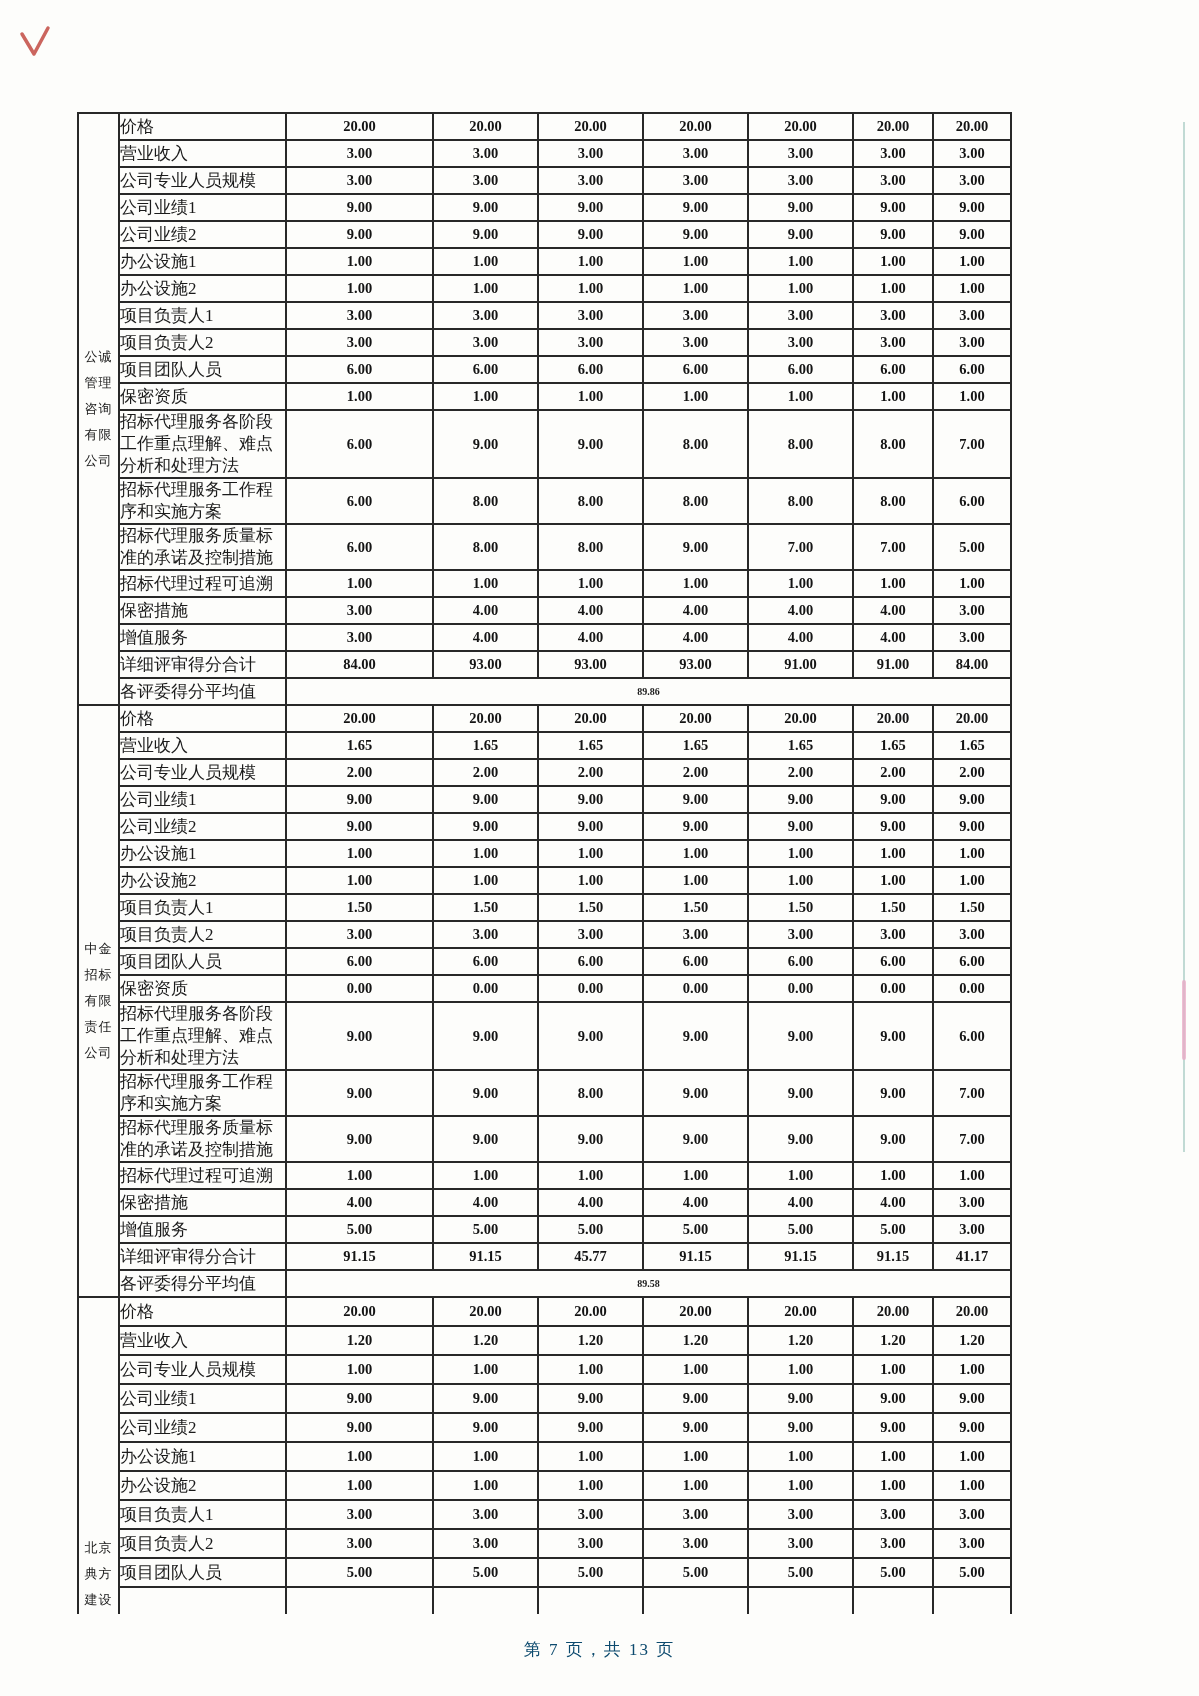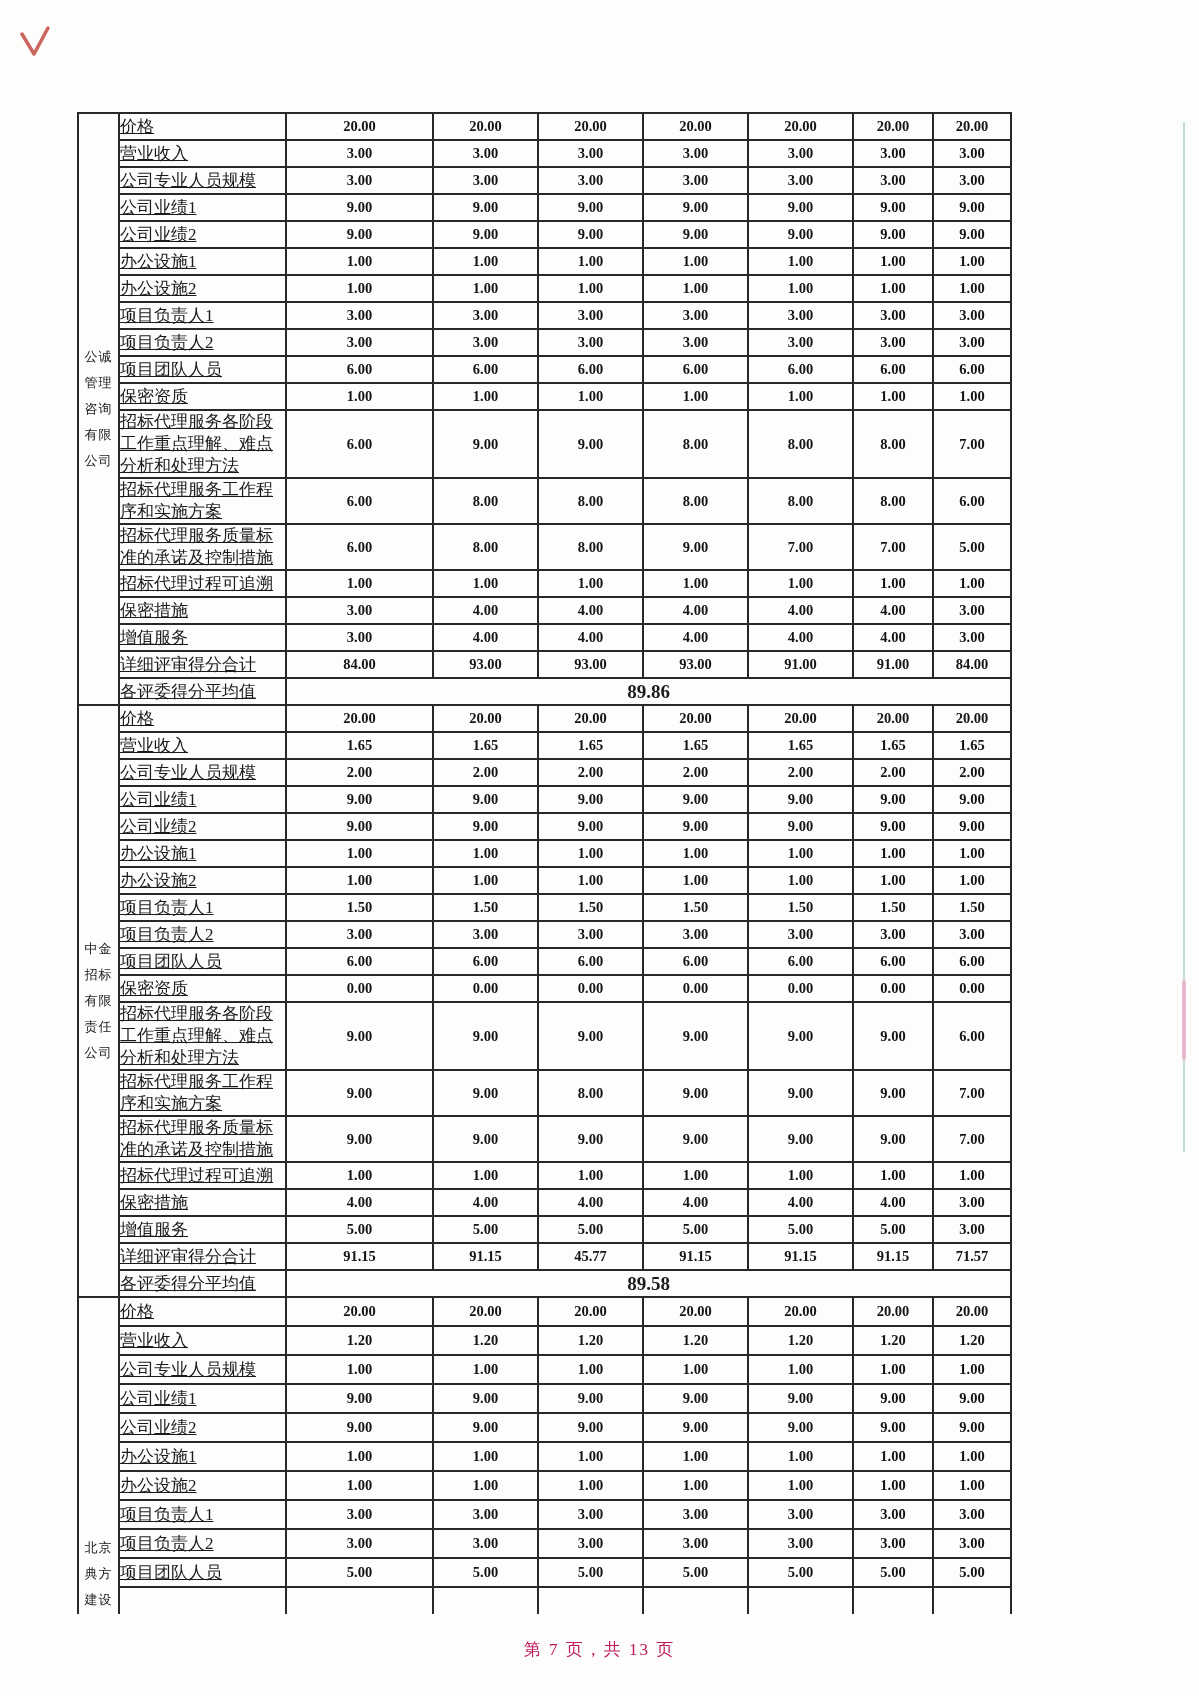--- a/index.html
+++ b/index.html
@@ -38,42 +38,41 @@
     font-size:13px;
     letter-spacing:1px;
   }
   td.company-cell.bottom { vertical-align:bottom;font-family:Liberation Mono, monospace; }
   .company-inner span { display:block; line-height:26px; }
   td.label-cell {
     padding:2px 3px 2px 7px;
     font-size:17px;
     line-height:22px;
     text-align:left;
-    text-decoration:underline;
   }
   td.value-cell {
     text-align:center;
     font-size:14.5px;
     font-weight:600;
     color:#141414;
   }
   td.avg-cell {
     text-align:center;
-    font-size:19px;
+    font-size:10px;
     font-weight:600;
   }
   
   .footer {
     position:absolute;
     left:0; right:0;
     top:1638px;
     text-align:center;
     font-size:17px;
     letter-spacing:2px;
-    color:#be185d;
+    color:#0c4a6e;
   }
   
   .mark-topleft {
     position:absolute; left:18px; top:24px;
     width:36px; height:38px;
   }
   .edge-line {
     position:absolute;
     left:1183px; top:122px;
     width:2px; height:1030px;
@@ -488,21 +487,21 @@
             <td class="value-cell">3.00</td>
           </tr>
           <tr class="std">
             <td class="label-cell">详细评审得分合计</td>
             <td class="value-cell">91.15</td>
             <td class="value-cell">91.15</td>
             <td class="value-cell">45.77</td>
             <td class="value-cell">91.15</td>
             <td class="value-cell">91.15</td>
             <td class="value-cell">91.15</td>
-            <td class="value-cell">71.57</td>
+            <td class="value-cell">41.17</td>
           </tr>
           <tr class="std">
             <td class="label-cell">各评委得分平均值</td>
             <td class="avg-cell" colspan="7">89.58</td>
           </tr>
           <tr class="std s3">
             <td class="company-cell bottom" rowspan="11">
               <div class="company-inner">
                 <span>北京</span>
                 <span>典方</span>

